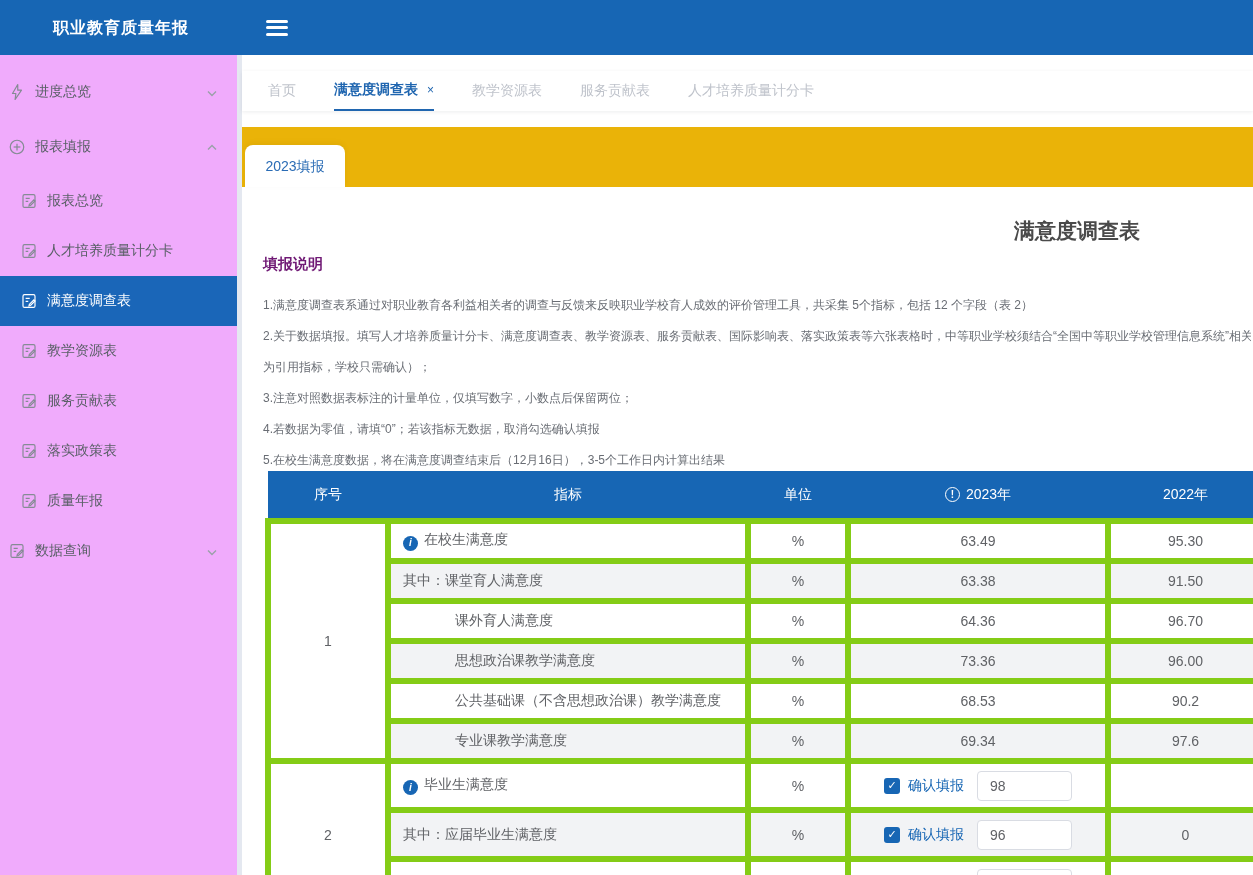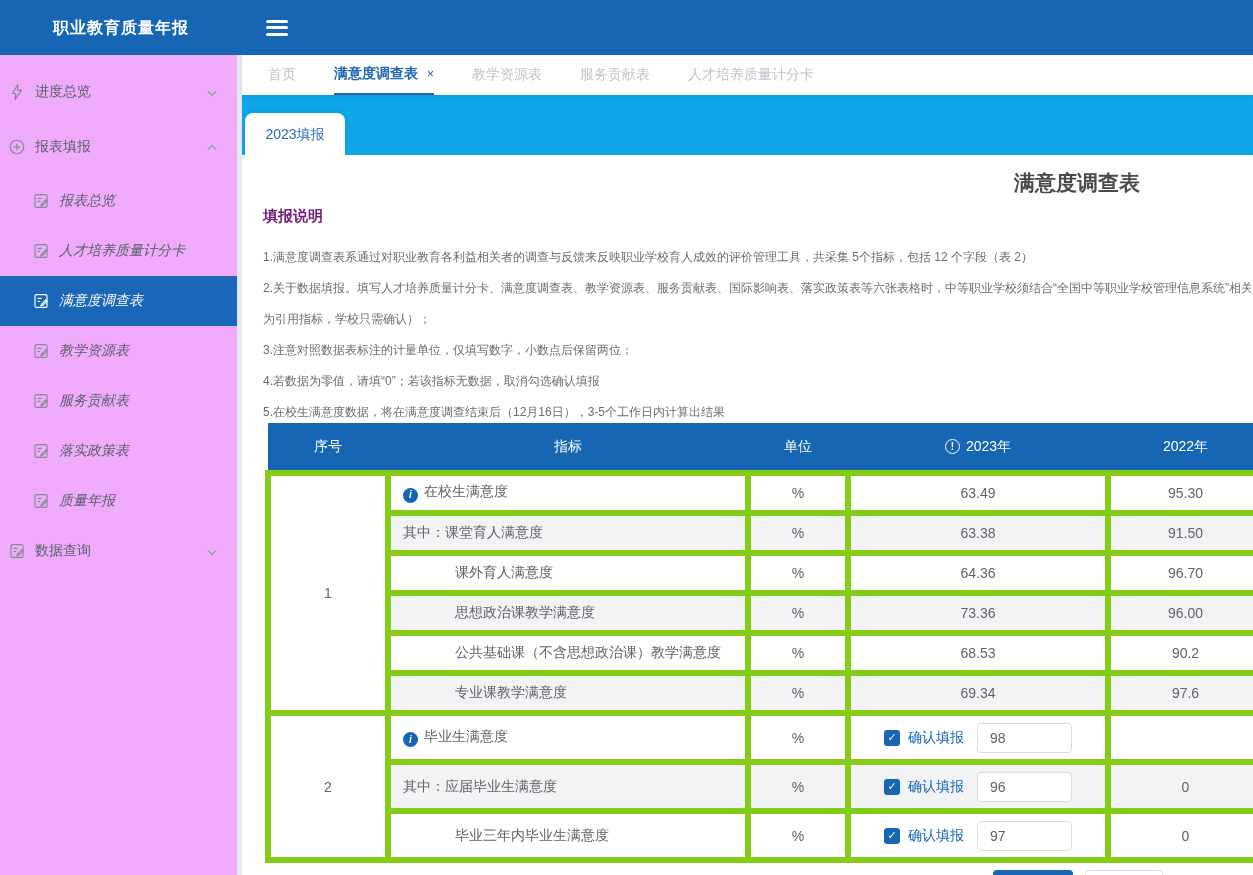--- a/index.html
+++ b/index.html
@@ -5,42 +5,42 @@
   * { margin:0; padding:0; box-sizing:border-box; }
   html,body { width:1253px; height:875px; overflow:hidden; font-family:"Liberation Sans","DejaVu Sans",sans-serif; background:#fff; }
   .app { position:relative; width:1253px; height:875px; display:flex; }
 
   
   .sidebar { position:relative; width:242px; height:875px; background:#f0abfc; flex:0 0 242px; }
   .sidebar-header { height:55px; background:#1766b4; color:#fff; font-size:16px; font-weight:700; text-align:center; line-height:55px; letter-spacing:1px; }
   .side-nav { padding-top:12px; }
   .side-item { position:relative; height:50px; display:flex; align-items:center; font-size:14px; color:#595f66; cursor:pointer; }
   .side-item.lvl0 { padding-left:8px; }
-  .side-item.lvl1 { padding-left:32px;font-style:italic; }
+  .side-item.lvl1 { padding-left:20px; }
   .side-item .mi { width:18px; height:18px; margin-right:9px; color:#858b94; flex:0 0 18px; }
   .side-item .mi svg { width:18px; height:18px; display:block; }
   .side-item .chev { position:absolute; right:24px; top:50%; margin-top:-6px; width:12px; height:12px; color:#9aa0a8; }
   .side-item.active { background:#1a66b8; color:#fff; }
   .side-item.active .mi { color:#fff; }
   .si-1 { margin-top:5px; }
   .si-2 { margin-top:4px; }
   .side-scrollbar { position:absolute; top:55px; right:0; width:5px; bottom:0; background:#e4e8f0; }
 
   
-  .main { position:relative; width:1011px; height:875px; flex:1; display:flex; flex-direction:column; }
+  .main { position:relative; width:1011px; height:875px; flex:1; display:flex; flex-direction:column;gap:16px; }
   .topbar { height:55px; background:#1766b4; display:flex; align-items:center; padding-left:24px; flex:0 0 55px; }
   .hamburger { width:22px; height:16px; display:flex; flex-direction:column; justify-content:space-between; cursor:pointer; }
   .hamburger i { display:block; height:3px; background:#fff; border-radius:2px; }
 
   .tabbar { height:40px; background:#fff; display:flex; align-items:stretch; padding-left:26px; box-shadow:0 1px 4px rgba(0,21,41,.08); position:relative; z-index:2; flex:0 0 40px; }
   .tab { display:flex; align-items:center; margin-right:38px; font-size:14px; color:#bfc3cb; cursor:pointer; height:40px; }
   .tab.active { color:#2066b0; font-weight:700; border-bottom:2px solid #2066b0; }
   .tab .close-x { margin-left:9px; font-size:12px; font-weight:400; color:#2066b0; cursor:pointer; }
 
-  .substrip { height:60px; background:#0ea5e9; position:relative; flex:0 0 60px; }
+  .substrip { height:60px; background:#eab308; position:relative; flex:0 0 60px; }
   .year-tab { position:absolute; left:3px; top:18px; width:100px; height:42px; background:#fff; border-radius:8px 8px 0 0; color:#2a6cb5; font-size:14px; text-align:center; line-height:42px; box-shadow:0 -2px 6px rgba(0,0,0,.05); cursor:pointer; }
 
   .content { position:relative; background:#fff; height:720px; overflow:hidden; }
   .page-title { position:absolute; left:772px; top:14px; font-size:21px; font-weight:700; color:#4a4a4a; }
   .notes-title { position:absolute; left:21px; top:52px; font-size:15px; font-weight:700; color:#701a75; }
   .notes { position:absolute; left:21px; top:87px; width:988px; }
   .notes p { font-size:12px; color:#696d74; line-height:31px; white-space:nowrap; overflow:hidden; }
 
   
   table.report { position:absolute; left:23px; top:268px; width:995px; border-collapse:collapse; table-layout:fixed; }

